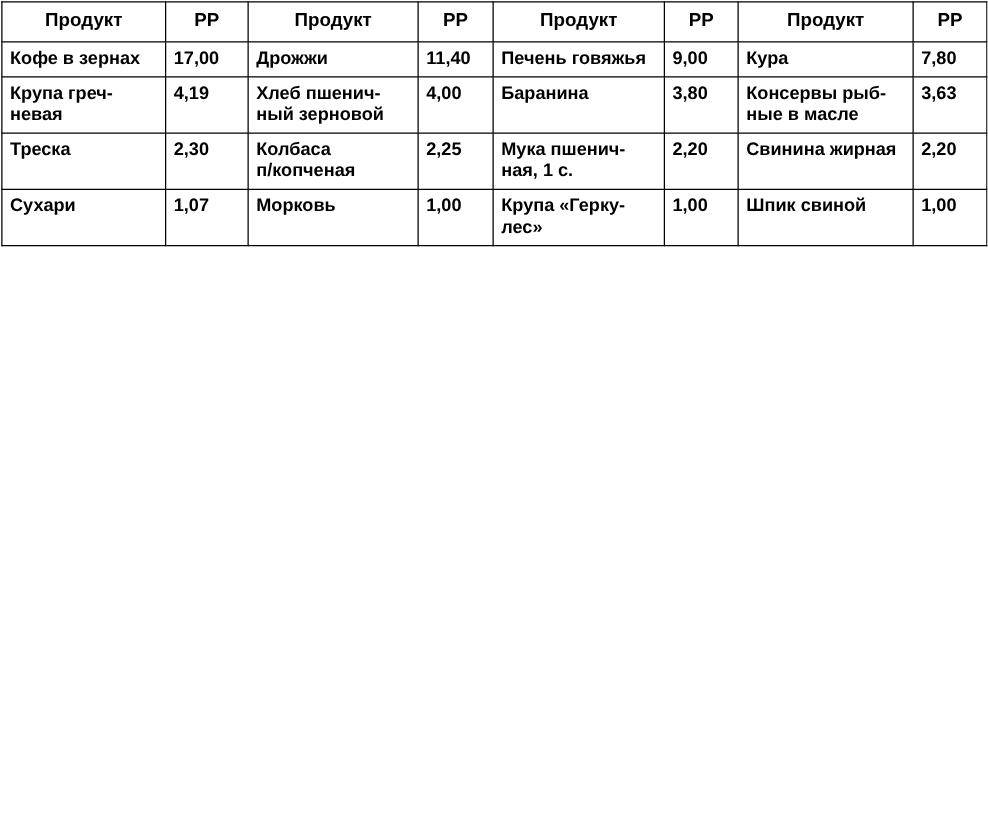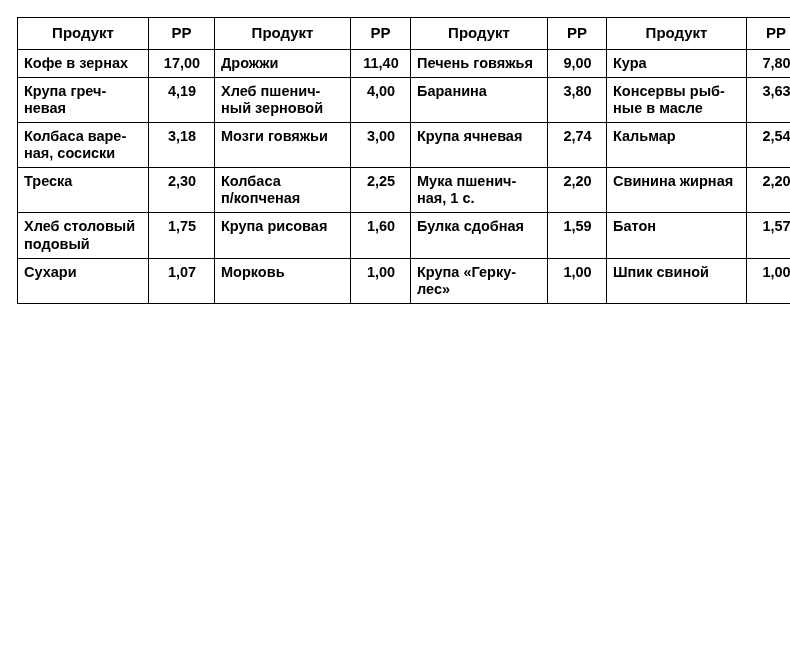--- a/index.html
+++ b/index.html
@@ -9,21 +9,21 @@
   }
   body {
     width: 790px;
     height: 662px;
     font-family: "Liberation Sans", sans-serif;
     color: #000000;
   }
   .table-wrap {
     width: 698px;
     box-sizing: border-box;
-    padding: 16px;
+    padding: 0;
   }
   table.nutrient-table {
     border-collapse: collapse;
     width: 788px;
     margin: 1px 0 0 1px;
     table-layout: fixed;
   }
   table.nutrient-table td, table.nutrient-table th {
     border: 1px solid #000000;
     vertical-align: top;
@@ -32,21 +32,20 @@
     line-height: 1.18;
     font-weight: bold;
     box-sizing: border-box;
   }
   table.nutrient-table thead th {
     text-align: center;
     padding: 6px 4px 7px 4px;
     font-size: 15px;
   }
   td.value {
-    text-align: center;
     font-weight: bold;
     white-space: nowrap;
   }
   
   col.c-prod { width: 131px; }
   col.c-val  { width: 66px; }
   col.c-prod2 { width: 136px; }
   col.c-val2  { width: 60px; }
   col.c-prod3 { width: 137px; }
   col.c-val3  { width: 59px; }
@@ -98,48 +97,28 @@
           <td class="product">Крупа греч-<br>невая</td>
           <td class="value">4,19</td>
           <td class="product">Хлеб пшенич-<br>ный зерновой</td>
           <td class="value">4,00</td>
           <td class="product">Баранина</td>
           <td class="value">3,80</td>
           <td class="product">Консервы рыб-<br>ные в масле</td>
           <td class="value">3,63</td>
         </tr>
         <tr>
-          <td class="product">Колбаса варе-<br>ная, сосиски</td>
-          <td class="value">3,18</td>
-          <td class="product">Мозги говяжьи</td>
-          <td class="value">3,00</td>
-          <td class="product">Крупа ячневая</td>
-          <td class="value">2,74</td>
-          <td class="product">Кальмар</td>
-          <td class="value">2,54</td>
-        </tr>
-        <tr>
           <td class="product">Треска</td>
           <td class="value">2,30</td>
           <td class="product">Колбаса<br>п/копченая</td>
           <td class="value">2,25</td>
           <td class="product">Мука пшенич-<br>ная, 1 с.</td>
           <td class="value">2,20</td>
           <td class="product">Свинина жирная</td>
           <td class="value">2,20</td>
-        </tr>
-        <tr>
-          <td class="product">Хлеб столовый<br>подовый</td>
-          <td class="value">1,75</td>
-          <td class="product">Крупа рисовая</td>
-          <td class="value">1,60</td>
-          <td class="product">Булка сдобная</td>
-          <td class="value">1,59</td>
-          <td class="product">Батон</td>
-          <td class="value">1,57</td>
         </tr>
         <tr>
           <td class="product">Сухари</td>
           <td class="value">1,07</td>
           <td class="product">Морковь</td>
           <td class="value">1,00</td>
           <td class="product">Крупа «Герку-<br>лес»</td>
           <td class="value">1,00</td>
           <td class="product">Шпик свиной</td>
           <td class="value">1,00</td>

